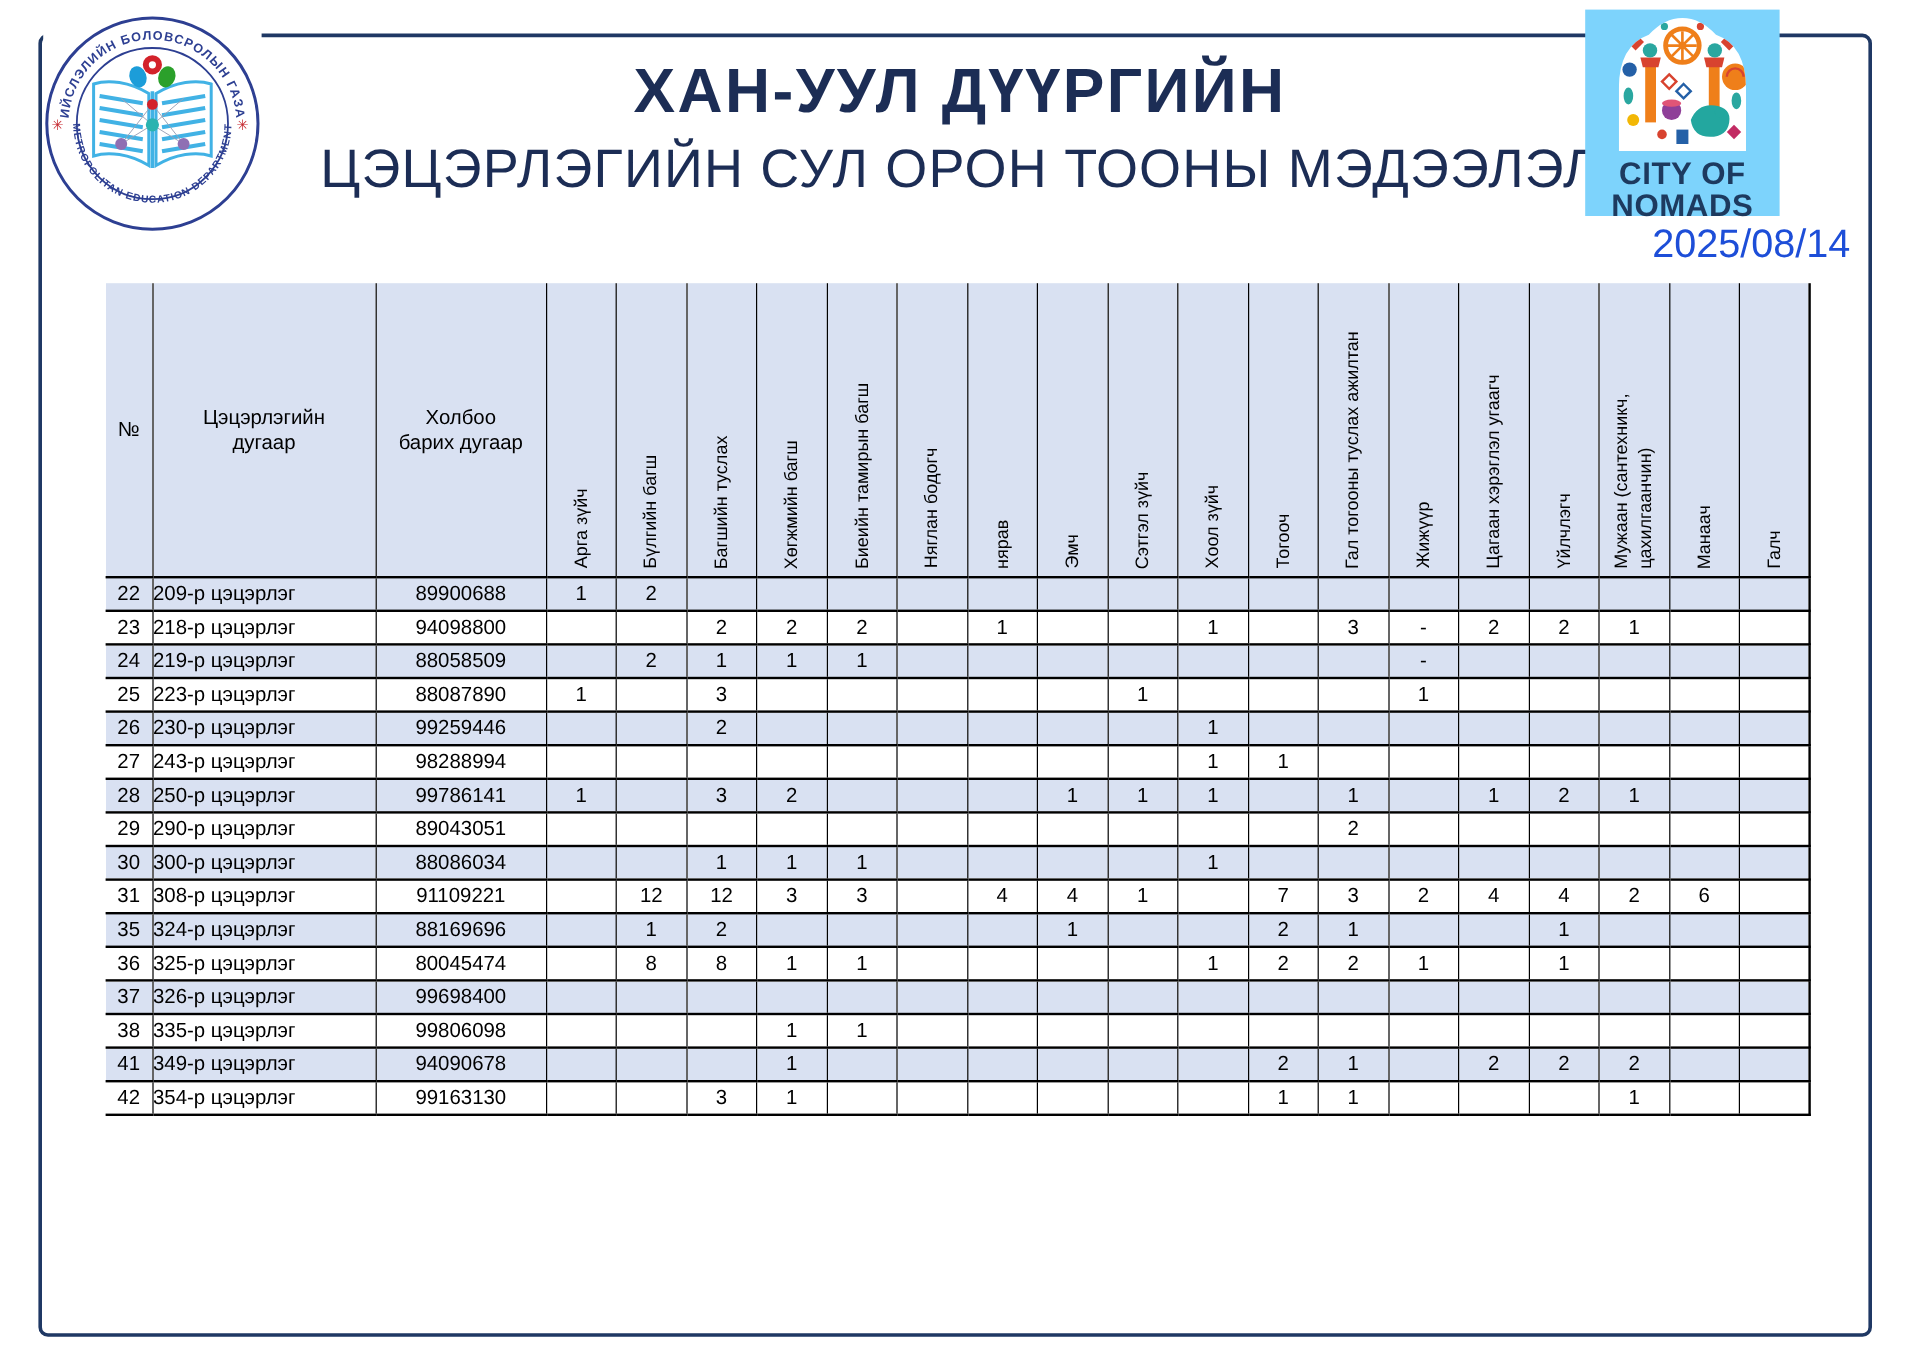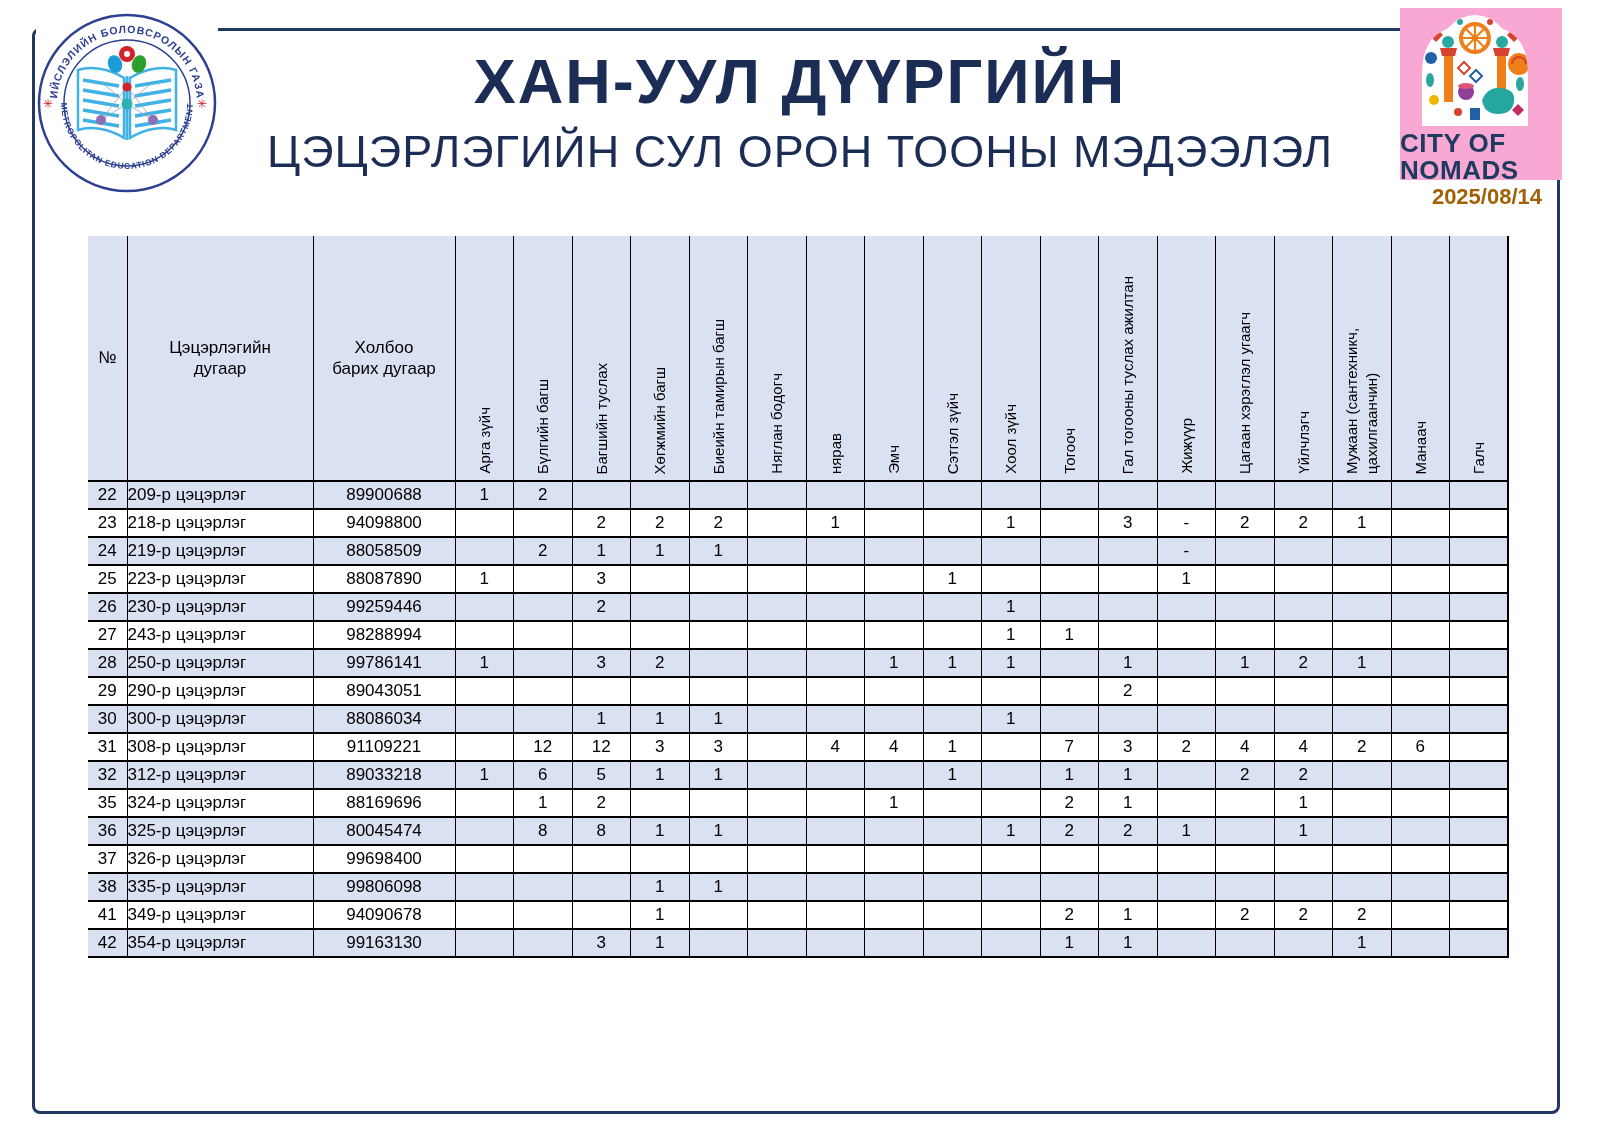--- a/index.html
+++ b/index.html
@@ -9,27 +9,27 @@
   }
   .page{position:absolute;inset:0;}
   .frame{
     position:absolute;left:32px;top:28px;width:1522px;height:1080px;
     border:3px solid var(--navy,#1f3864);border-radius:8px;
   }
   .logo-left{
     position:absolute;left:36px;top:12px;width:182px;height:182px;background:#fff;
   }
   .titles{position:absolute;left:240px;right:240px;top:50px;text-align:center;color:var(--navy,#1f3864);}
-  .title{font-size:63px;font-weight:bold;letter-spacing:2px;line-height:1.0;}
+  .title{font-size:52px;font-weight:bold;letter-spacing:2px;line-height:1.0;}
   .subtitle{font-size:45px;margin-top:16px;letter-spacing:1px;line-height:1.0;}
   .logo-right{
-    position:absolute;left:1400px;top:8px;width:162px;height:172px;background:#f9a8d4;text-align:left;
+    position:absolute;left:1321px;top:8px;width:162px;height:172px;background:#7dd3fc;text-align:center;
   }
   .cn-line{color:#1d3a5f;font-weight:bold;font-size:26px;line-height:1.02;letter-spacing:.5px;}
-  .report-date{position:absolute;top:184px;right:58px;font-size:22px;color:#a16207;font-weight:bold;}
+  .report-date{position:absolute;top:184px;right:58px;font-size:33px;color:#1d4ed8;}
 
   table.vtable{
     position:absolute;left:88px;top:236px;width:1420px;
     border-collapse:collapse;table-layout:fixed;
   }
   .vtable th,.vtable td{
     border:1px solid var(--grid,#000);
     border-top:2px solid var(--grid,#000);
     border-bottom:2px solid var(--grid,#000);
     padding:0;overflow:hidden;
@@ -491,43 +491,20 @@
           <td class="c-val">7</td>
           <td class="c-val">3</td>
           <td class="c-val">2</td>
           <td class="c-val">4</td>
           <td class="c-val">4</td>
           <td class="c-val">2</td>
           <td class="c-val">6</td>
           <td class="c-val"></td>
         </tr>
         <tr>
-          <td class="c-no">32</td>
-          <td class="c-name">312-р цэцэрлэг</td>
-          <td class="c-phone">89033218</td>
-          <td class="c-val">1</td>
-          <td class="c-val">6</td>
-          <td class="c-val">5</td>
-          <td class="c-val">1</td>
-          <td class="c-val">1</td>
-          <td class="c-val"></td>
-          <td class="c-val"></td>
-          <td class="c-val"></td>
-          <td class="c-val">1</td>
-          <td class="c-val"></td>
-          <td class="c-val">1</td>
-          <td class="c-val">1</td>
-          <td class="c-val"></td>
-          <td class="c-val">2</td>
-          <td class="c-val">2</td>
-          <td class="c-val"></td>
-          <td class="c-val"></td>
-          <td class="c-val"></td>
-        </tr>
-        <tr>
           <td class="c-no">35</td>
           <td class="c-name">324-р цэцэрлэг</td>
           <td class="c-phone">88169696</td>
           <td class="c-val"></td>
           <td class="c-val">1</td>
           <td class="c-val">2</td>
           <td class="c-val"></td>
           <td class="c-val"></td>
           <td class="c-val"></td>
           <td class="c-val"></td>

